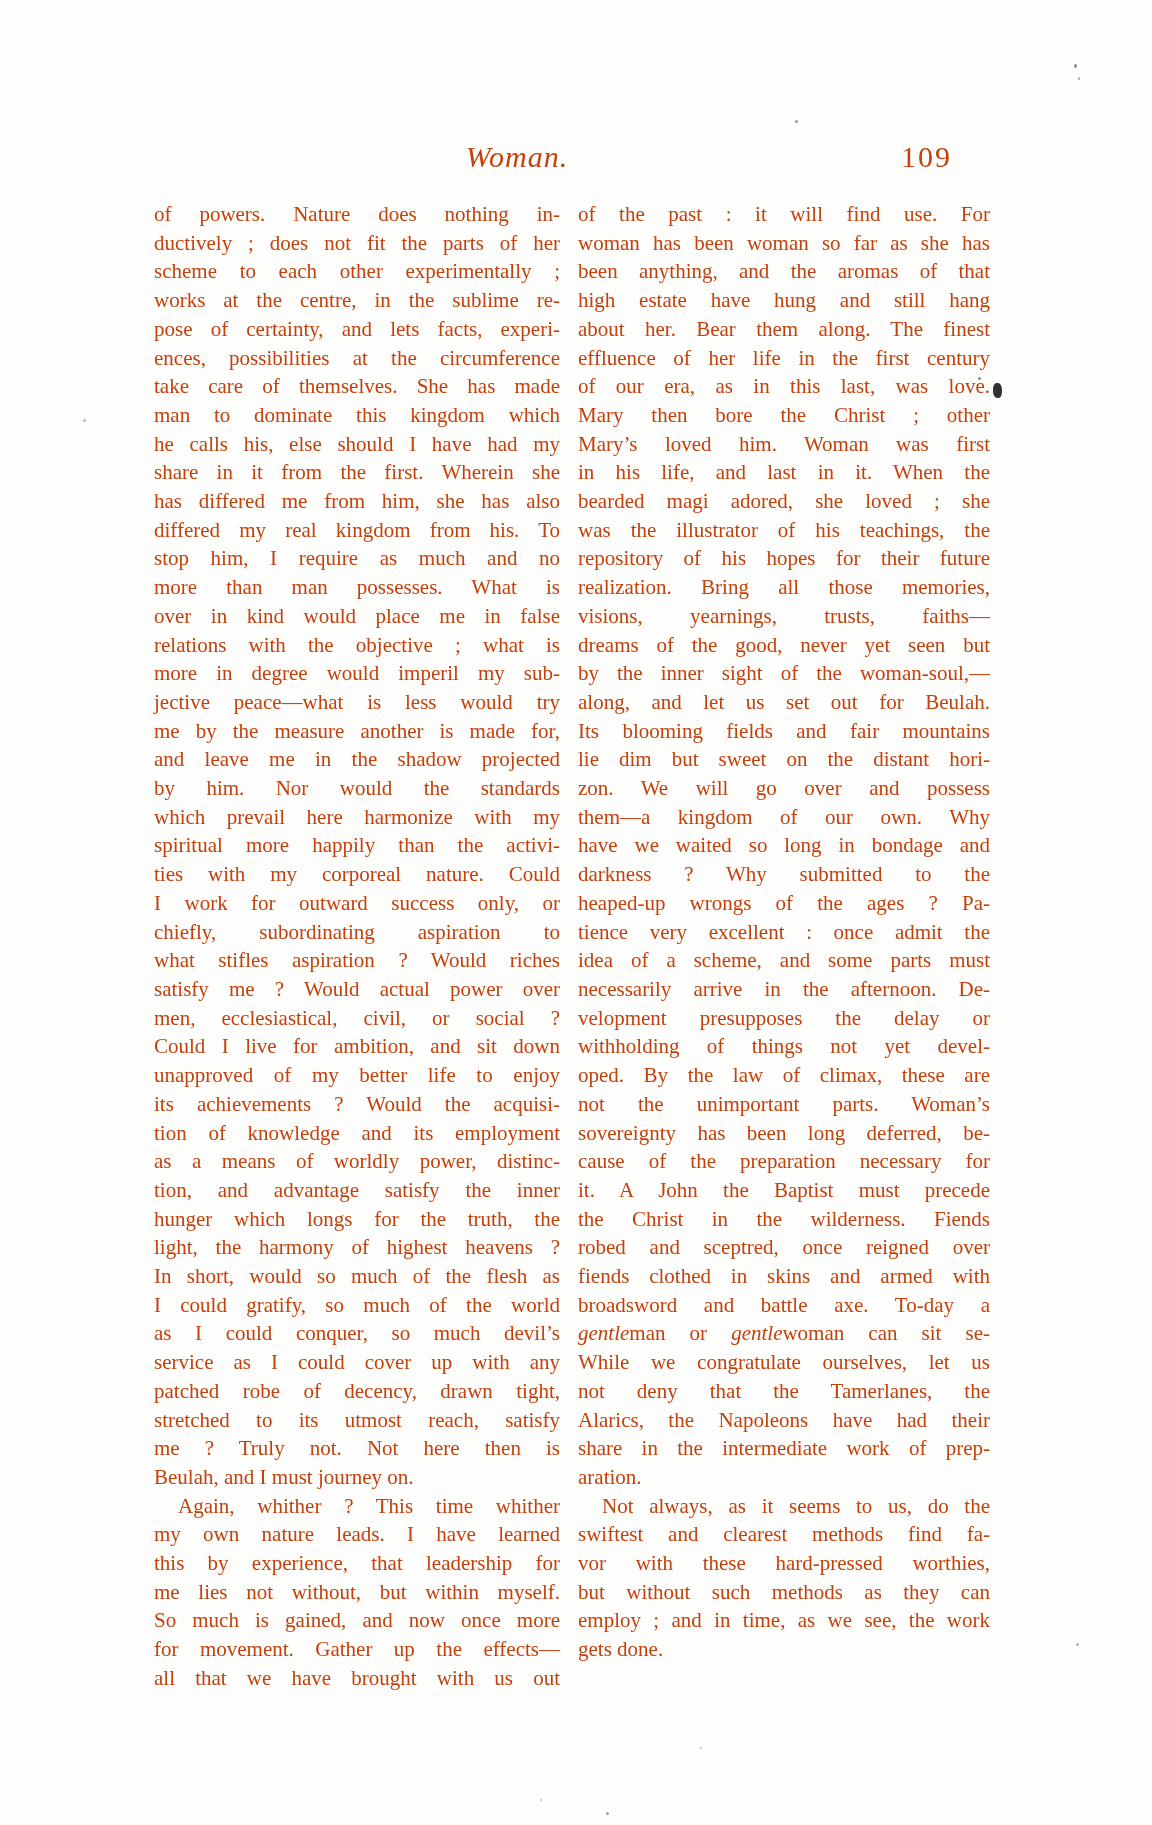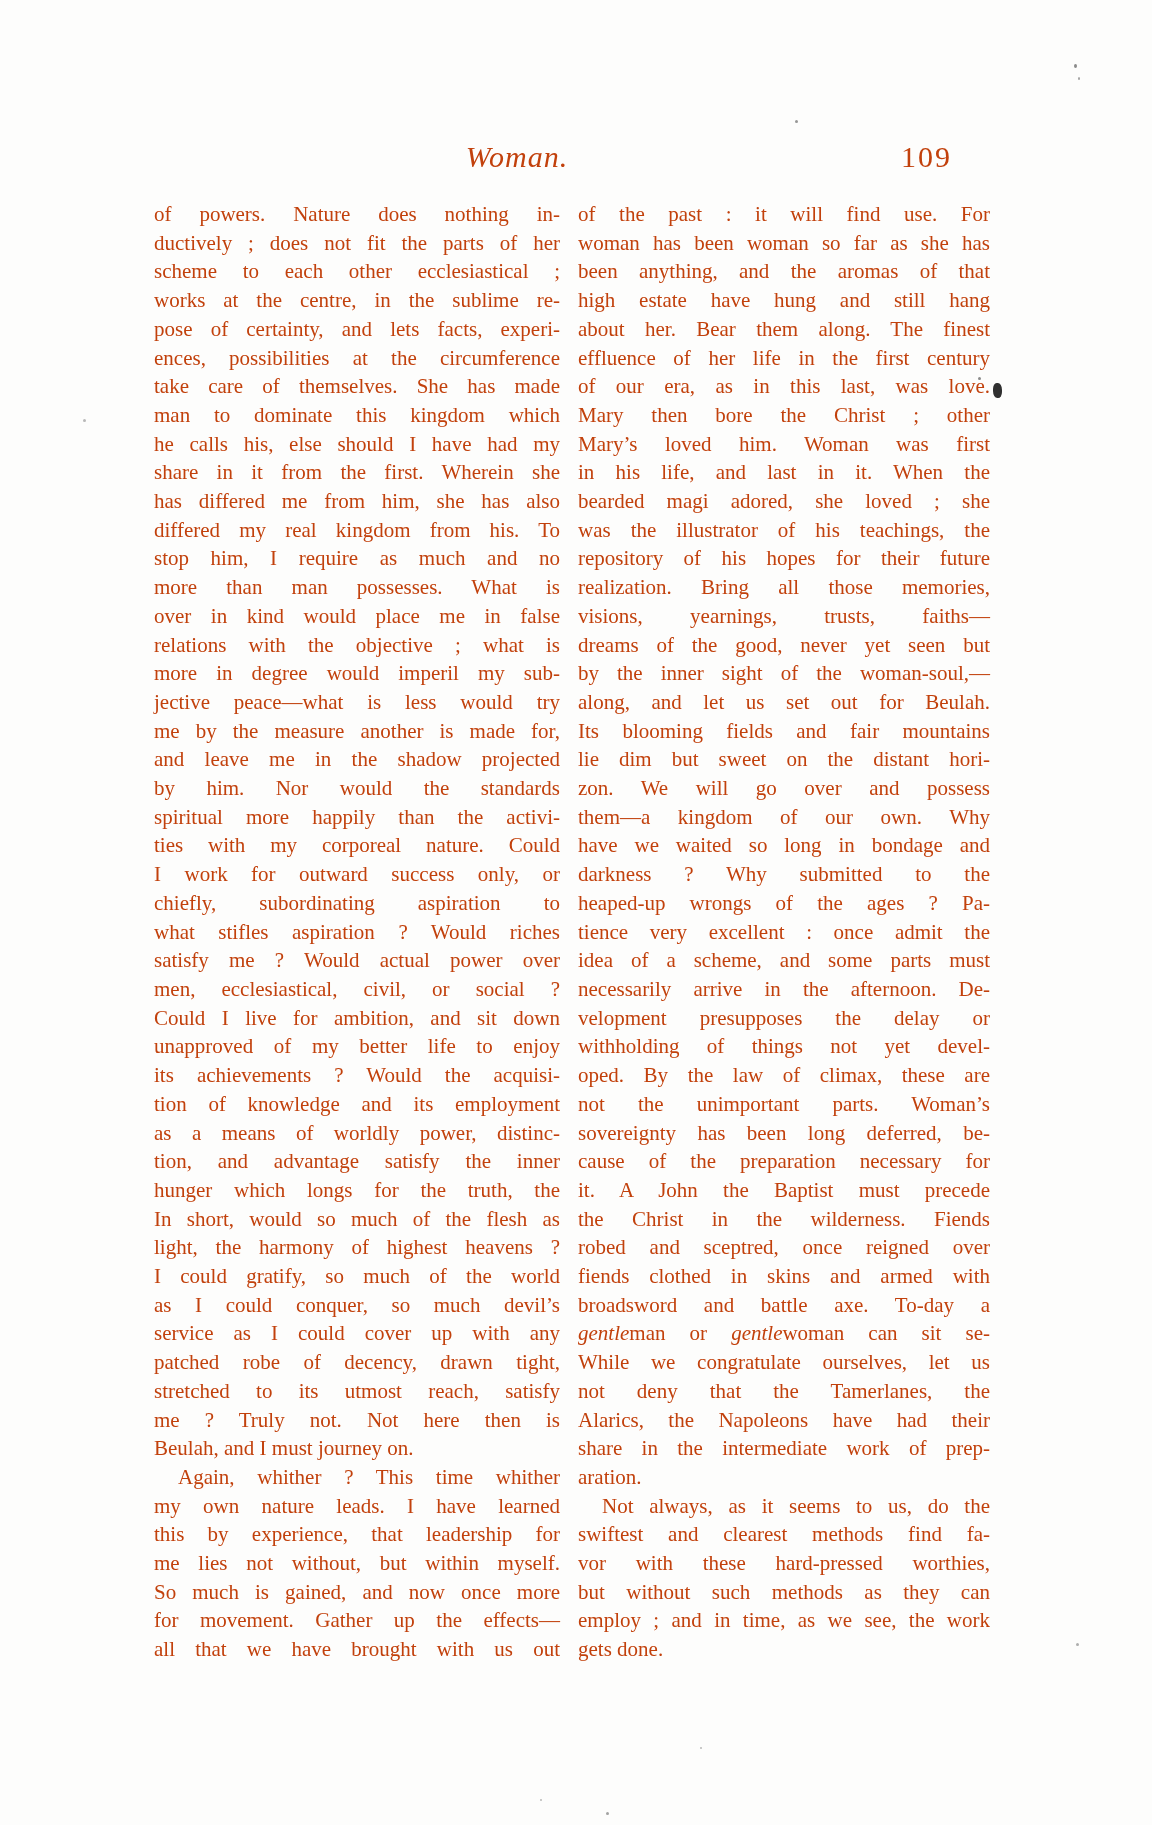--- a/index.html
+++ b/index.html
@@ -79,55 +79,56 @@
   <header class="page-header">
     <span class="running-title">Woman.</span>
   </header>
 
   <div class="page-number">109</div>
 
   <main>
     <div class="column col-left">
         <div class="line">of powers.  Nature does nothing in-</div>
         <div class="line">ductively ; does not fit the parts of her</div>
-        <div class="line">scheme to each other ecclesiastical ;</div>
+        <div class="line">scheme to each other experimentally ;</div>
         <div class="line">works at the centre, in the sublime re-</div>
         <div class="line">pose of certainty, and lets facts, experi-</div>
         <div class="line">ences, possibilities at the circumference</div>
         <div class="line">take care of themselves.  She has made</div>
         <div class="line">man to dominate this kingdom which</div>
         <div class="line">he calls his, else should I have had my</div>
         <div class="line">share in it from the first.  Wherein she</div>
         <div class="line">has differed me from him, she has also</div>
         <div class="line">differed my real kingdom from his.  To</div>
         <div class="line">stop him, I require as much and no</div>
         <div class="line">more than man possesses.  What is</div>
         <div class="line">over in kind would place me in false</div>
         <div class="line">relations with the objective ; what is</div>
         <div class="line">more in degree would imperil my sub-</div>
         <div class="line">jective peace—what is less would try</div>
         <div class="line">me by the measure another is made for,</div>
         <div class="line">and leave me in the shadow projected</div>
         <div class="line">by him.  Nor would the standards</div>
+        <div class="line">which prevail here harmonize with my</div>
         <div class="line">spiritual more happily than the activi-</div>
         <div class="line">ties with my corporeal nature.  Could</div>
         <div class="line">I work for outward success only, or</div>
         <div class="line">chiefly, subordinating aspiration to</div>
         <div class="line">what stifles aspiration ?  Would riches</div>
         <div class="line">satisfy me ?  Would actual power over</div>
         <div class="line">men, ecclesiastical, civil, or social ?</div>
         <div class="line">Could I live for ambition, and sit down</div>
         <div class="line">unapproved of my better life to enjoy</div>
         <div class="line">its achievements ?  Would the acquisi-</div>
         <div class="line">tion of knowledge and its employment</div>
         <div class="line">as a means of worldly power, distinc-</div>
         <div class="line">tion, and advantage satisfy the inner</div>
         <div class="line">hunger which longs for the truth, the</div>
+        <div class="line">light, the harmony of highest heavens ?</div>
         <div class="line">In short, would so much of the flesh as</div>
-        <div class="line">light, the harmony of highest heavens ?</div>
         <div class="line">I could gratify, so much of the world</div>
         <div class="line">as I could conquer, so much devil’s</div>
         <div class="line">service as I could cover up with any</div>
         <div class="line">patched robe of decency, drawn tight,</div>
         <div class="line">stretched to its utmost reach, satisfy</div>
         <div class="line">me ?  Truly not.  Not here then is</div>
         <div class="line flush">Beulah, and I must journey on.</div>
         <div class="line indent">Again, whither ?  This time whither</div>
         <div class="line">my own nature leads.  I have learned</div>
         <div class="line">this by experience, that leadership for</div>

